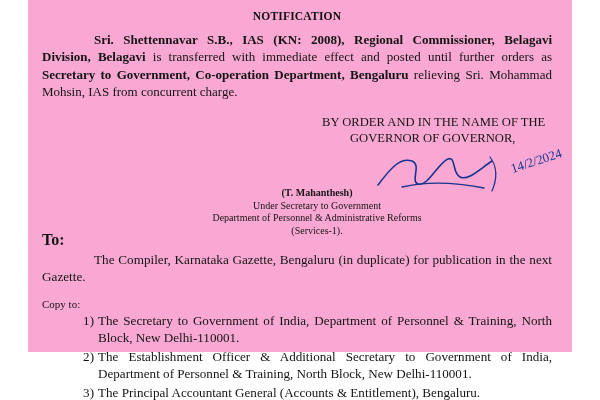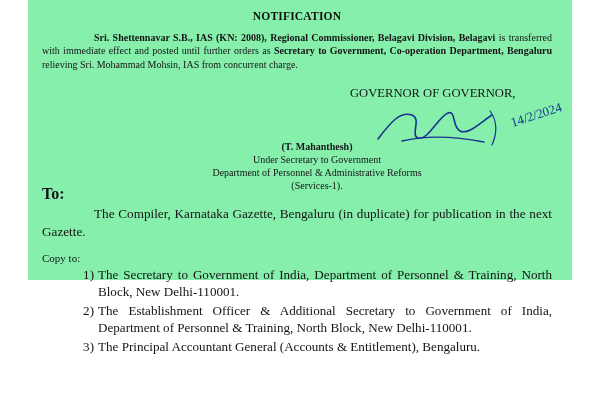--- a/index.html
+++ b/index.html
@@ -18,35 +18,35 @@
     width: 600px;
     height: 400px;
     background: #ffffff;
     box-sizing: border-box;
   }
   .paper {
     position: absolute;
     left: 28px;
     top: 0;
     width: 544px;
-    height: 280px;
-    background: #86efac;
+    height: 352px;
+    background: #f9a8d4;
     box-sizing: border-box;
     padding: 6px 20px 0 14px;
   }
   .notification-title {
     text-align: center;
     font-weight: bold;
     font-size: 11.5px;
     letter-spacing: 0.2px;
     margin: 4px 0 9px 0;
     color: #111;
   }
   .body-para {
-    font-size: 10px;
+    font-size: 13px;
     line-height: 1.33;
     text-align: justify;
     color: #141414;
     margin: 0 0 8px 0;
     text-indent: 52px;
   }
   .body-para b { font-weight: bold; }
 
   .byorder {
     margin-top: 14px;
@@ -143,20 +143,21 @@
 <body>
 
 <div class="page">
   <div class="paper">
 
     <div class="notification-title">NOTIFICATION</div>
 
     <p class="body-para"><b>Sri. Shettennavar S.B., IAS (KN: 2008), Regional Commissioner, Belagavi Division, Belagavi</b><span> is transferred with immediate effect and posted until further orders as </span><b>Secretary to Government, Co-operation Department, Bengaluru</b><span> relieving Sri. Mohammad Mohsin, IAS from concurrent charge.</span></p>
 
     <div class="byorder">
+      <div class="l1">BY ORDER AND IN THE NAME OF THE</div>
       <div class="l2">GOVERNOR OF GOVERNOR,</div>
     </div>
 
     <div class="sig-block">
       <svg class="sig-scribble" viewBox="0 0 130 42" xmlns="http://www.w3.org/2000/svg">
         <path d="M6 34 C 18 18, 28 6, 40 10 C 50 14, 38 30, 46 33 C 56 36, 66 12, 76 8 C 84 5, 80 22, 88 26 C 96 30, 108 18, 120 10" fill="none" stroke="#19348f" stroke-width="1.6" stroke-linecap="round"></path>
         <path d="M30 36 C 55 30, 82 31, 112 37" fill="none" stroke="#19348f" stroke-width="1.3" stroke-linecap="round"></path>
         <path d="M118 6 C 124 14, 126 26, 120 40" fill="none" stroke="#19348f" stroke-width="1.2" stroke-linecap="round"></path>
       </svg>
       <div class="sig-date">14/2/2024</div>

